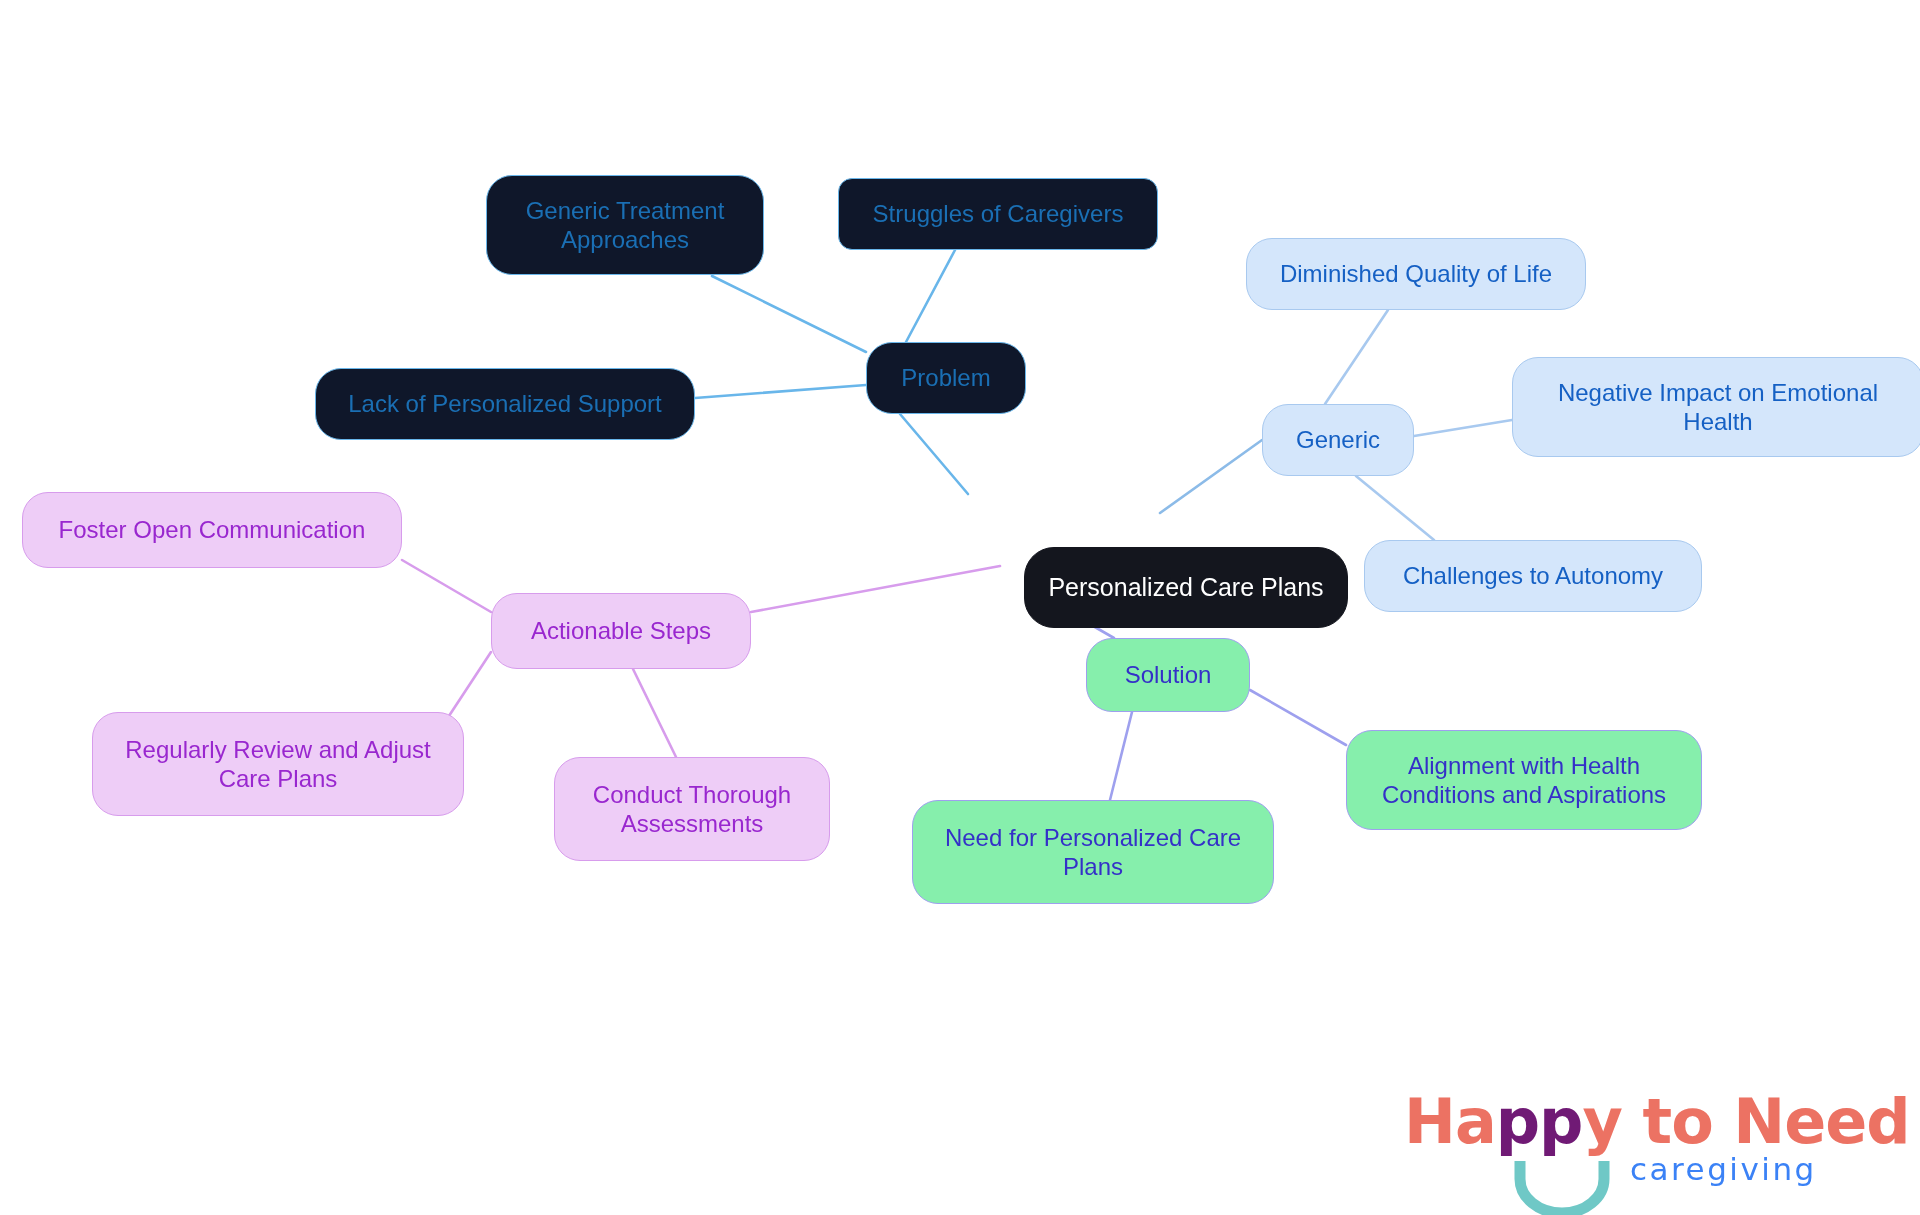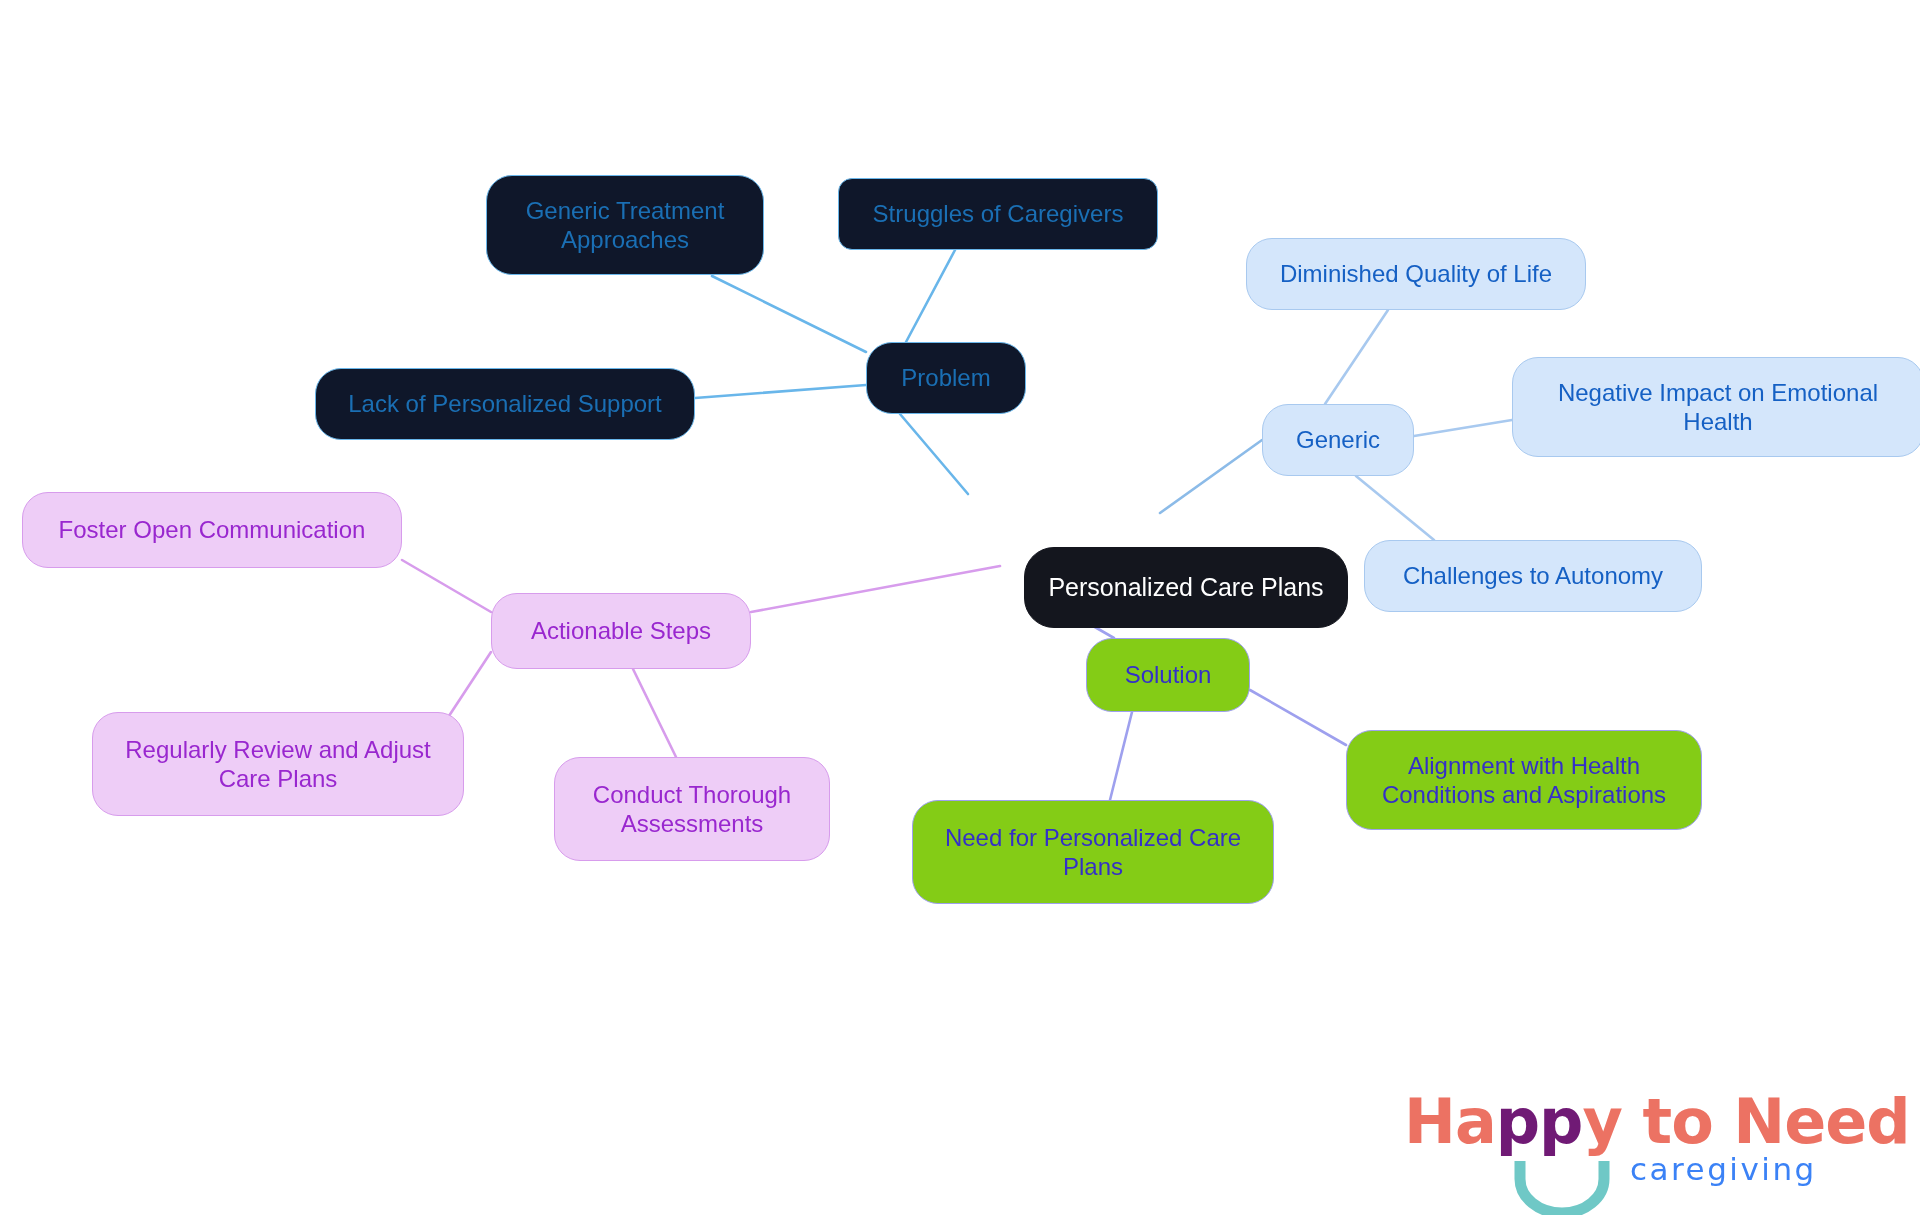--- a/index.html
+++ b/index.html
@@ -29,21 +29,21 @@
   
   .n-blue{
     background:#0f172a;border:1.6px solid #69b6ea;color:#1a6fb4;font-size:24px;
   }
   
   .n-paleblue{
     background:#d4e6fb;border:1.4px solid #a8c9ef;color:#1560c4;font-size:24px;
   }
   
   .n-periwinkle{
-    background:#84cc16;border:1.5px solid #9ea0ee;color:#3430c8;font-size:24px;
+    background:#86efac;border:1.5px solid #9ea0ee;color:#3430c8;font-size:24px;
   }
   
   .n-pink{
     background:#eecdf7;border:1.5px solid #d79cec;color:#9927cf;font-size:24px;
   }
 
   
   #logo{position:absolute;left:1404px;top:1085px;width:470px;height:120px;}
   .logo-word{
     position:absolute;left:0;top:0;

